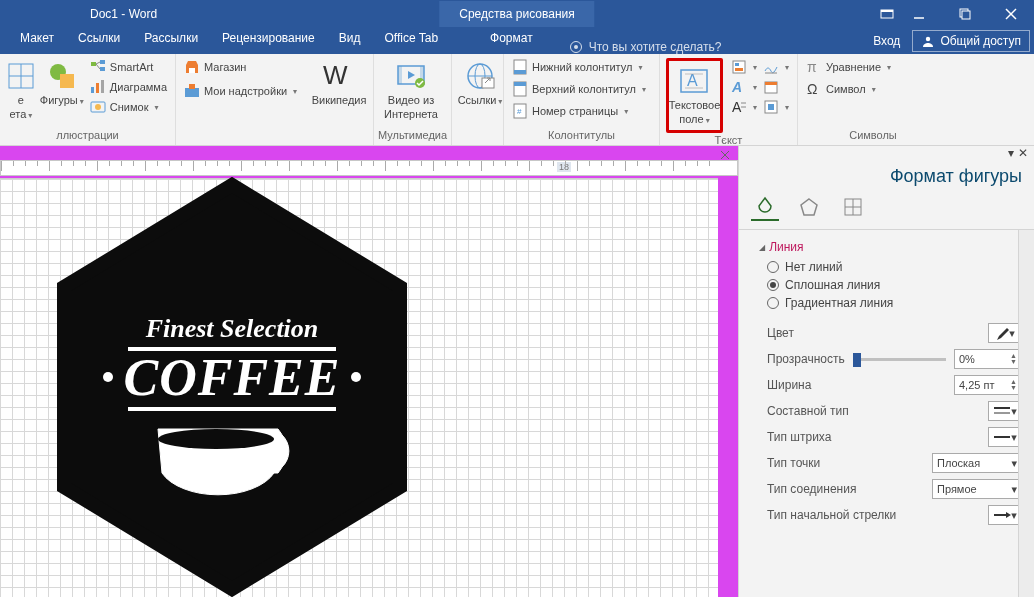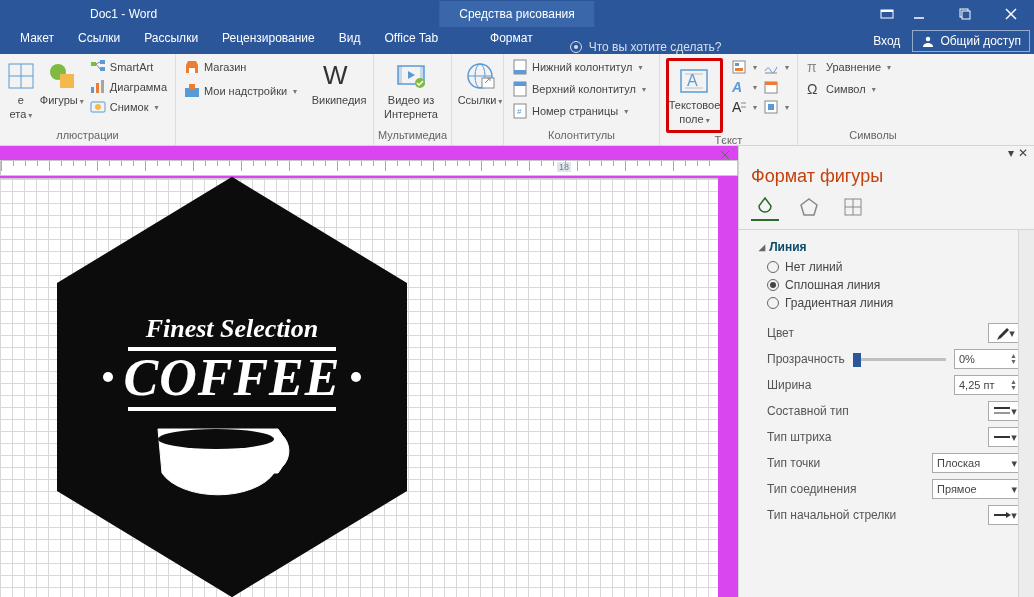--- a/index.html
+++ b/index.html
@@ -53,25 +53,25 @@
 .hex { position: absolute; left: 48px; top: -2px; width: 368px; height: 420px; }
 .hex svg { width: 100%; height: 100%; }
 .hex .finest { font-family: Georgia, serif; font-style: italic; font-weight: bold; fill: #fff; font-size: 26px; }
 .hex .coffee { font-family: "Georgia", serif; font-weight: 900; font-style: italic; fill: #fff; font-size: 52px; letter-spacing: 1px; }
 
 
 .pane { width: 296px; background: #f3f3f3; border-left: 1px solid #d4d4d4; display: flex; flex-direction: column; font-size: 12px; }
 .pane .close-row { height: 16px; text-align:right; padding-right:6px; position:relative; }
 .pane .close-row .close { position:absolute; right:20px; top:0; }
 .pane .close-row .x { position:absolute; right:6px; top:0; }
-.pane h2 { font-weight: 400; font-size: 18px; color: #c2410c; padding: 4px 12px 6px; }
+.pane h2 { font-weight: 400; font-size: 18px; color: #0c4a6e; padding: 4px 12px 6px; text-align: right; }
 .pane .tabicons { display: flex; gap: 16px; padding: 0 12px 8px; border-bottom: 1px solid #d4d4d4; }
 .pane .tabicons .ti { width: 28px; height: 28px; display:flex;align-items:center;justify-content:center; }
 .pane .section { padding: 6px 12px 4px 20px; }
-.pane .sec-head { font-weight: bold; color: #0c4a6e; padding: 4px 0; display:flex;align-items:center;gap:4px;text-align:right; }
+.pane .sec-head { font-weight: normal; color: #be185d; padding: 4px 0; display:flex;align-items:center;gap:4px;text-align:right; }
 .pane .sec-head::before { content:"◢"; color:#666; font-size:8px; transform: rotate(0deg); display:inline-block; }
 .pane .radio-row { display: flex; align-items: center; gap: 6px; padding: 2px 0 2px 8px; font-size: 12px; }
 .pane .prop-row { display: flex; align-items: center; justify-content: space-between; padding: 3px 0 3px 8px; font-size: 12px; }
 .pane .prop-row .pl { color: #555; }
 .pane .ctrl { width: 68px; height: 20px; border: 1px solid #aaa; background: #fff; font-size: 11px; padding: 0 4px; display:flex;align-items:center;justify-content:space-between; }
 .pane .ctrl.tiny { width: 34px; justify-content:center; }
 .pane .ctrl .sp { display:flex;flex-direction:column;font-size:7px;line-height:6px;color:#666; }
 .pane .slider { flex:1; height: 16px; display:flex;align-items:center; margin: 0 8px; }
 .pane .slider .track { height:3px;background:#c0c0c0;flex:1;position:relative; }
 .pane .slider .thumb { width:8px;height:14px;background:#2b579a;position:absolute;left:0;top:-5px; }

